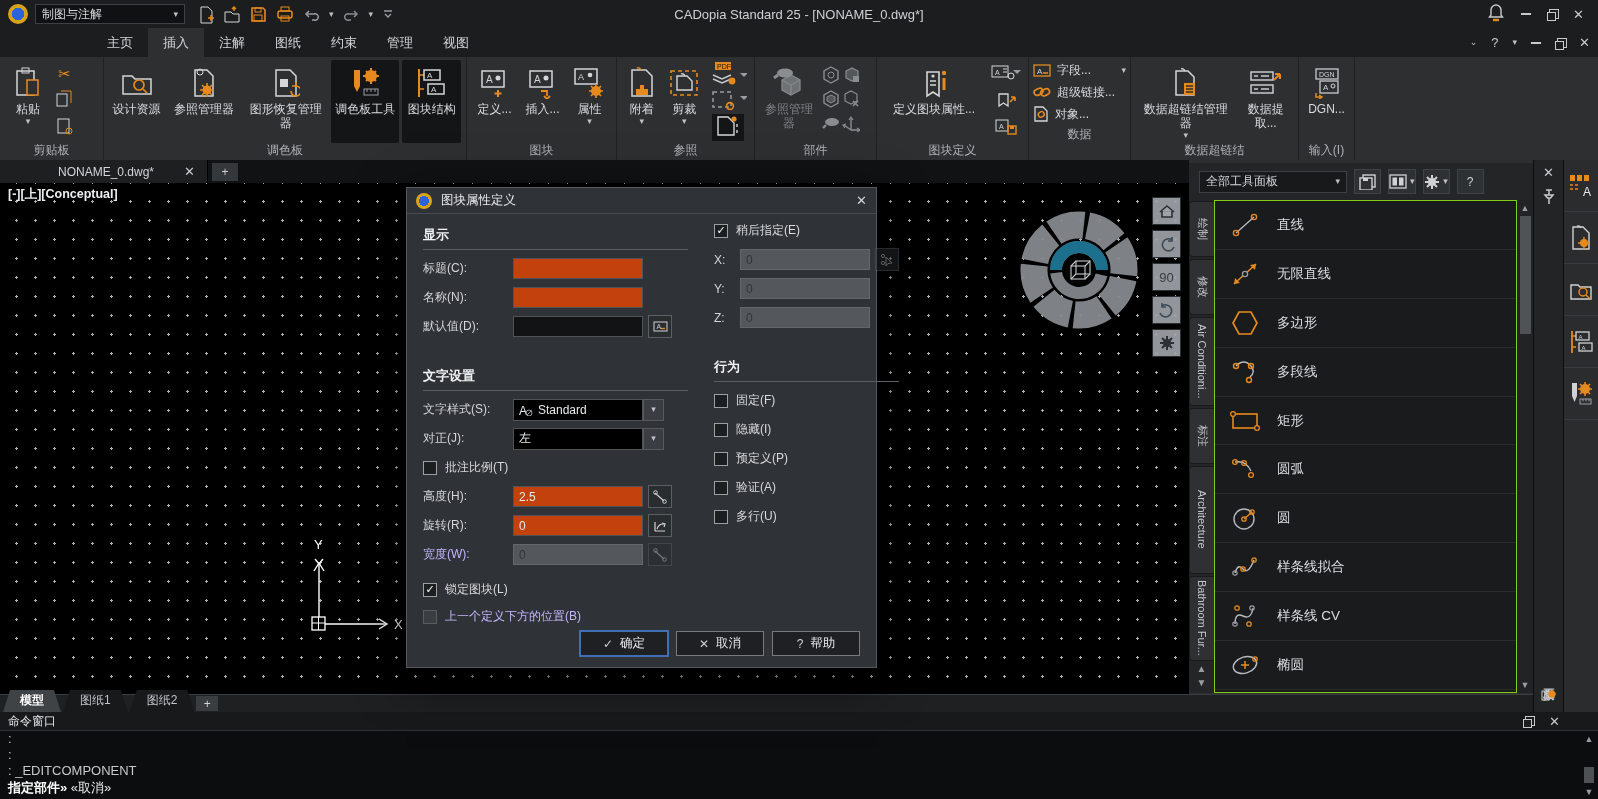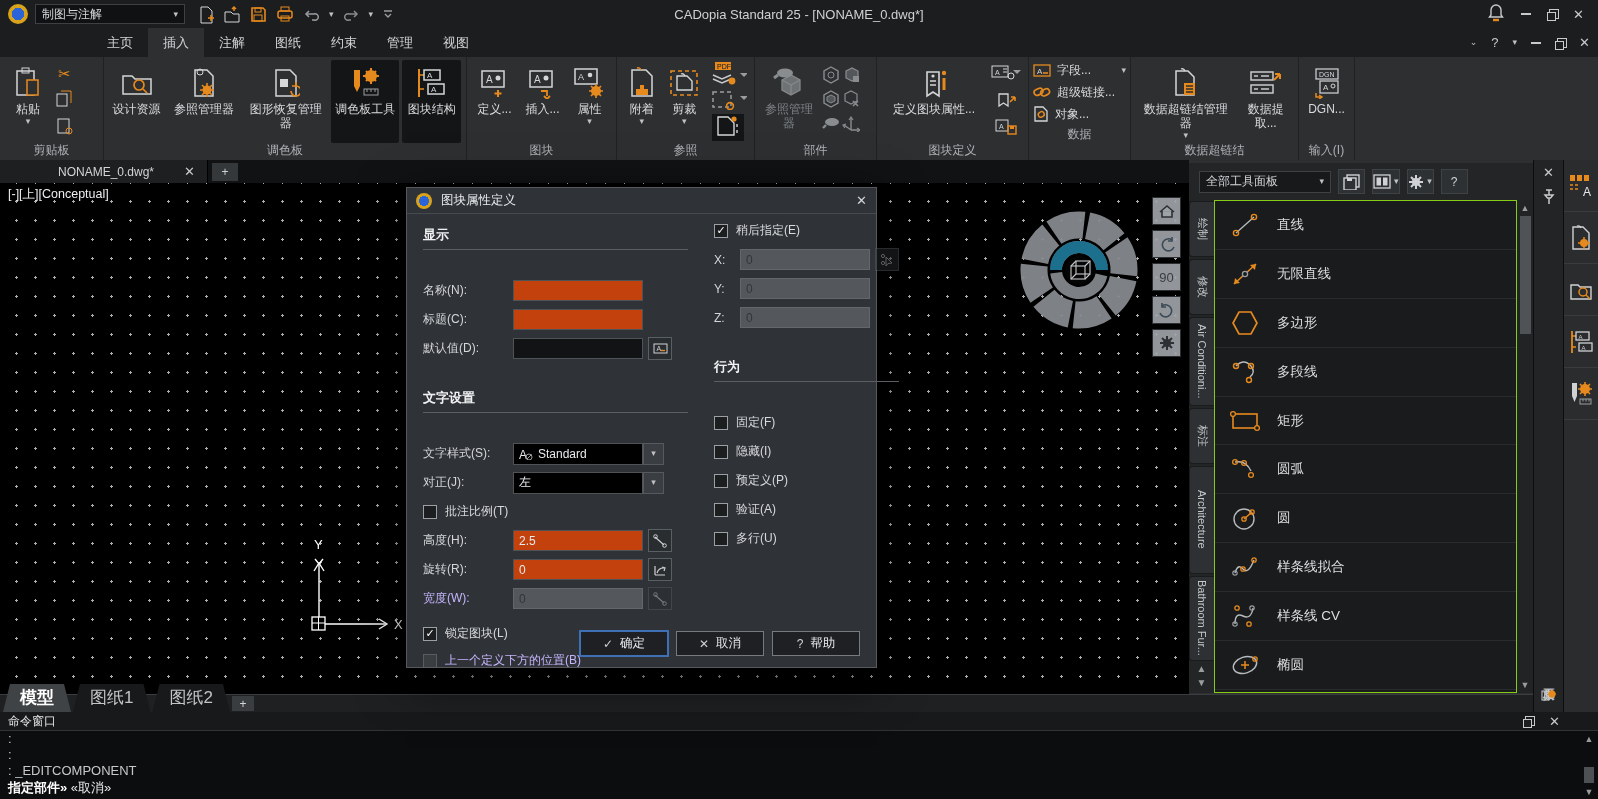--- a/index.html
+++ b/index.html
@@ -41,47 +41,47 @@
   .rrow{display:flex;align-items:center;gap:6px;height:22px;color:#d8dadc}
   .minigrid{display:grid;grid-template-columns:20px 20px;grid-auto-rows:24px;align-items:center;justify-items:center;padding-top:4px}
 
   
   .dtabs{position:absolute;top:160px;left:0;width:1189px;height:23px;background:#101214;display:flex;align-items:stretch}
   .dtab{background:#1d1f21;display:flex;align-items:center;gap:30px;padding:0 12px 0 58px;color:#d2d4d6;border-right:1px solid #000}
   .dplus{width:26px;margin:3px 0 2px 4px;background:#35383b;display:flex;align-items:center;justify-content:center;color:#cfd1d3}
 
   
   .canvas{position:absolute;top:183px;left:0;width:1189px;height:511px;background:#000;background-image:radial-gradient(rgba(255,255,255,.68) 1px,transparent 1.35px);background-size:19px 19px;background-position:7px 9px;overflow:hidden}
-  .vplabel{position:absolute;top:3px;left:8px;font-weight:normal;font-size:12.5px;color:#eceef0}
+  .vplabel{position:absolute;top:3px;left:8px;font-weight:bold;font-size:12.5px;color:#eceef0}
   .ucs{position:absolute;left:295px;top:340px}
   .wheel{position:absolute;left:1012px;top:20px}
   .wbtns{position:absolute;left:1152px;top:14px;display:flex;flex-direction:column;gap:5px}
   .wbtn{width:29px;height:28px;background:rgba(158,163,168,.92);border:1px solid #2c2f32;display:flex;align-items:center;justify-content:center;color:#2e3134;font-size:13px;font-weight:bold}
 
   
   .stabs{position:absolute;top:694px;left:0;width:1533px;height:18px;background:#1e2022;display:flex;align-items:flex-end;gap:2px;padding-left:3px;border-top:1px solid #3a3d40}
-  .stab{clip-path:polygon(7px 0,calc(100% - 7px) 0,100% 100%,0 100%);background:#17191b;color:#c2c4c6;padding:2px 17px 3px;font-size:17px}
+  .stab{clip-path:polygon(7px 0,calc(100% - 7px) 0,100% 100%,0 100%);background:#17191b;color:#c2c4c6;padding:2px 17px 3px;font-size:12px}
   .stab.active{background:#404346;color:#fff;font-weight:bold}
   .sadd{width:22px;height:15px;background:#3a3d40;display:flex;align-items:center;justify-content:center;color:#d4d6d8;margin-bottom:1px}
 
   
   .cmd{position:absolute;top:712px;left:0;right:0;bottom:0;background:#0c0d0e}
   .cmdhead{height:19px;background:#17191b;border-bottom:1px solid #313437;display:flex;align-items:center;padding:0 8px;color:#e2e4e6}
   .cmdctrl{margin-left:auto;display:flex;gap:16px;align-items:center;padding-right:30px}
   .cmdline{padding:0 8px;color:#c6c8ca;font-size:13px;line-height:16px;white-space:pre}
   .cmdprompt{padding:0 8px;font-size:13px;line-height:17px;color:#e8eaec}
   .cmdprompt b{color:#fff}
   .cmdscroll{position:absolute;right:2px;top:22px;bottom:2px;width:14px;display:flex;flex-direction:column;align-items:center;color:#9a9da0;font-size:9px}
   .cthumb{width:10px;height:16px;background:#4e5154;margin-top:auto}
   .cdown{margin-top:4px}
 
   
   .palette{position:absolute;top:163px;left:1189px;width:344px;height:530px;background:#232527}
   .phead{height:37px;display:flex;align-items:center;gap:7px;padding:0 10px}
-  .pdd{width:132px;height:22px;background:#17191b;border:1px solid #3e4144;display:flex;align-items:center;justify-content:space-between;padding:0 6px;color:#d4d6d8}
+  .pdd{width:148px;height:22px;background:#17191b;border:1px solid #3e4144;display:flex;align-items:center;justify-content:space-between;padding:0 6px;color:#d4d6d8}
   .pbtn{height:25px;min-width:27px;background:#2e3134;border:1px solid #3f4245;display:flex;align-items:center;justify-content:center;gap:3px;color:#cfd1d3}
   .pbody{position:absolute;top:37px;left:0;right:0;bottom:0;display:flex}
   .ptabs{width:25px;display:flex;flex-direction:column;padding-top:1px}
   .ptab{background:#2e3033;border:1px solid #191b1d;border-right:none;border-radius:3px 0 0 3px;color:#c6c8ca;font-size:11px;writing-mode:vertical-rl;text-orientation:sideways;display:flex;align-items:center;justify-content:center;margin-bottom:2px;overflow:hidden;white-space:nowrap}
   .ptabarrows{margin-top:auto;display:flex;flex-direction:column;align-items:center;gap:3px;color:#9a9da0;font-size:10px;padding-bottom:5px}
   .plist{flex:1;background:#191b1d;overflow:hidden;border:1px solid #84cc16}
   .pitem{height:48.9px;display:flex;align-items:center;gap:15px;padding-left:13px;border-bottom:1px solid #292b2d;font-size:13.5px;color:#dcdee0}
   .picon{width:34px;display:flex;justify-content:center}
   .pscroll{width:16px;background:#212325;display:flex;flex-direction:column;align-items:center;padding:3px 0;color:#9a9da0;font-size:9px}
   .pthumb{width:11px;height:118px;background:#50535­6;background:#505356;margin-top:3px}
@@ -94,21 +94,21 @@
   .dockbtn{height:52px;display:flex;align-items:center;justify-content:center;border-bottom:1px solid #393c3f}
 
   
   .dialog{position:absolute;left:406px;top:187px;width:471px;height:481px;background:#2f3237;border:1px solid #55585c;box-shadow:0 12px 45px rgba(0,0,0,.7);z-index:10}
   .dtitle{height:26px;display:flex;align-items:center;gap:9px;padding:0 9px;border-bottom:1px solid #46494d;color:#e8eaec;font-size:12.5px}
   .dlogo{width:16px;height:16px;border-radius:50%;background:radial-gradient(circle,#2b63d8 0 44%,#d8a21a 45% 78%,#2f3237 79%)}
   .dclose{margin-left:auto;color:#d4d6d8;font-size:13px}
   .dbody{display:flex;padding:2px 16px 0;gap:26px}
   .dcol-l{width:265px}
   .dcol-r{flex:1}
-  .dhead{font-weight:bold;color:#eef0f2;border-bottom:1px solid #5b5e62;padding:10px 0 5px;margin-bottom:26px;font-size:13px}
+  .dhead{font-weight:bold;color:#eef0f2;border-bottom:1px solid #5b5e62;padding:10px 0 5px;margin-bottom:4px;font-size:13px}
   .drow{display:flex;align-items:center;height:29px}
   .dlabel{width:90px;color:#d4d6d8;flex:0 0 auto}
   .dlabel.dis,.dtext.dis{color:#c4b5fd}
   .xyz{width:26px;color:#d4d6d8;flex:0 0 auto}
   input.blk{width:130px;height:21px;background:#c2410c;border:1px solid #505356;color:#e8eaec;padding:0 5px;font-size:12px;outline:none}
   input.soft{background:#121314}
   input.disin{background:#54575b;border-color:#63666a;color:#32353a}
   .sqbtn{width:24px;height:23px;margin-left:5px;background:#2a2d30;border:1px solid #596063;display:flex;align-items:center;justify-content:center}
   .sqbtn.dim{opacity:.45}
   .dd{width:130px;height:22px;background:#000;border:1px solid #505356;display:flex;align-items:center;gap:5px;padding:0 5px;color:#e8eaec}
@@ -876,25 +876,25 @@
     <div class="dtitle">
       <span class="dlogo"></span>
       <span>图块属性定义</span>
       <span class="dclose">✕</span>
     </div>
     <div class="dbody">
 
       <div class="dcol-l">
         <div class="dhead">显示</div>
         <div class="drow">
+          <span class="dlabel">标题(C):</span>
+          <input class="blk" value="" style="">
+        </div>
+        <div class="drow">
           <span class="dlabel">名称(N):</span>
-          <input class="blk" value="" style="">
-        </div>
-        <div class="drow">
-          <span class="dlabel">标题(C):</span>
           <input class="blk" value="" style="">
         </div>
         <div class="drow">
           <span class="dlabel">默认值(D):</span>
           <input class="blk soft" value="" style="">
           <span class="sqbtn">
               <svg width="15" height="11">
                 <rect x="1" y="1" width="13" height="9" stroke="#cfd1d3" fill="none"></rect>
                 <text x="3.5" y="8" font-size="7" fill="#cfd1d3">A</text>
                 <path d="M8 7.5h4" stroke="#e78a1e" stroke-width="1.4"></path>

